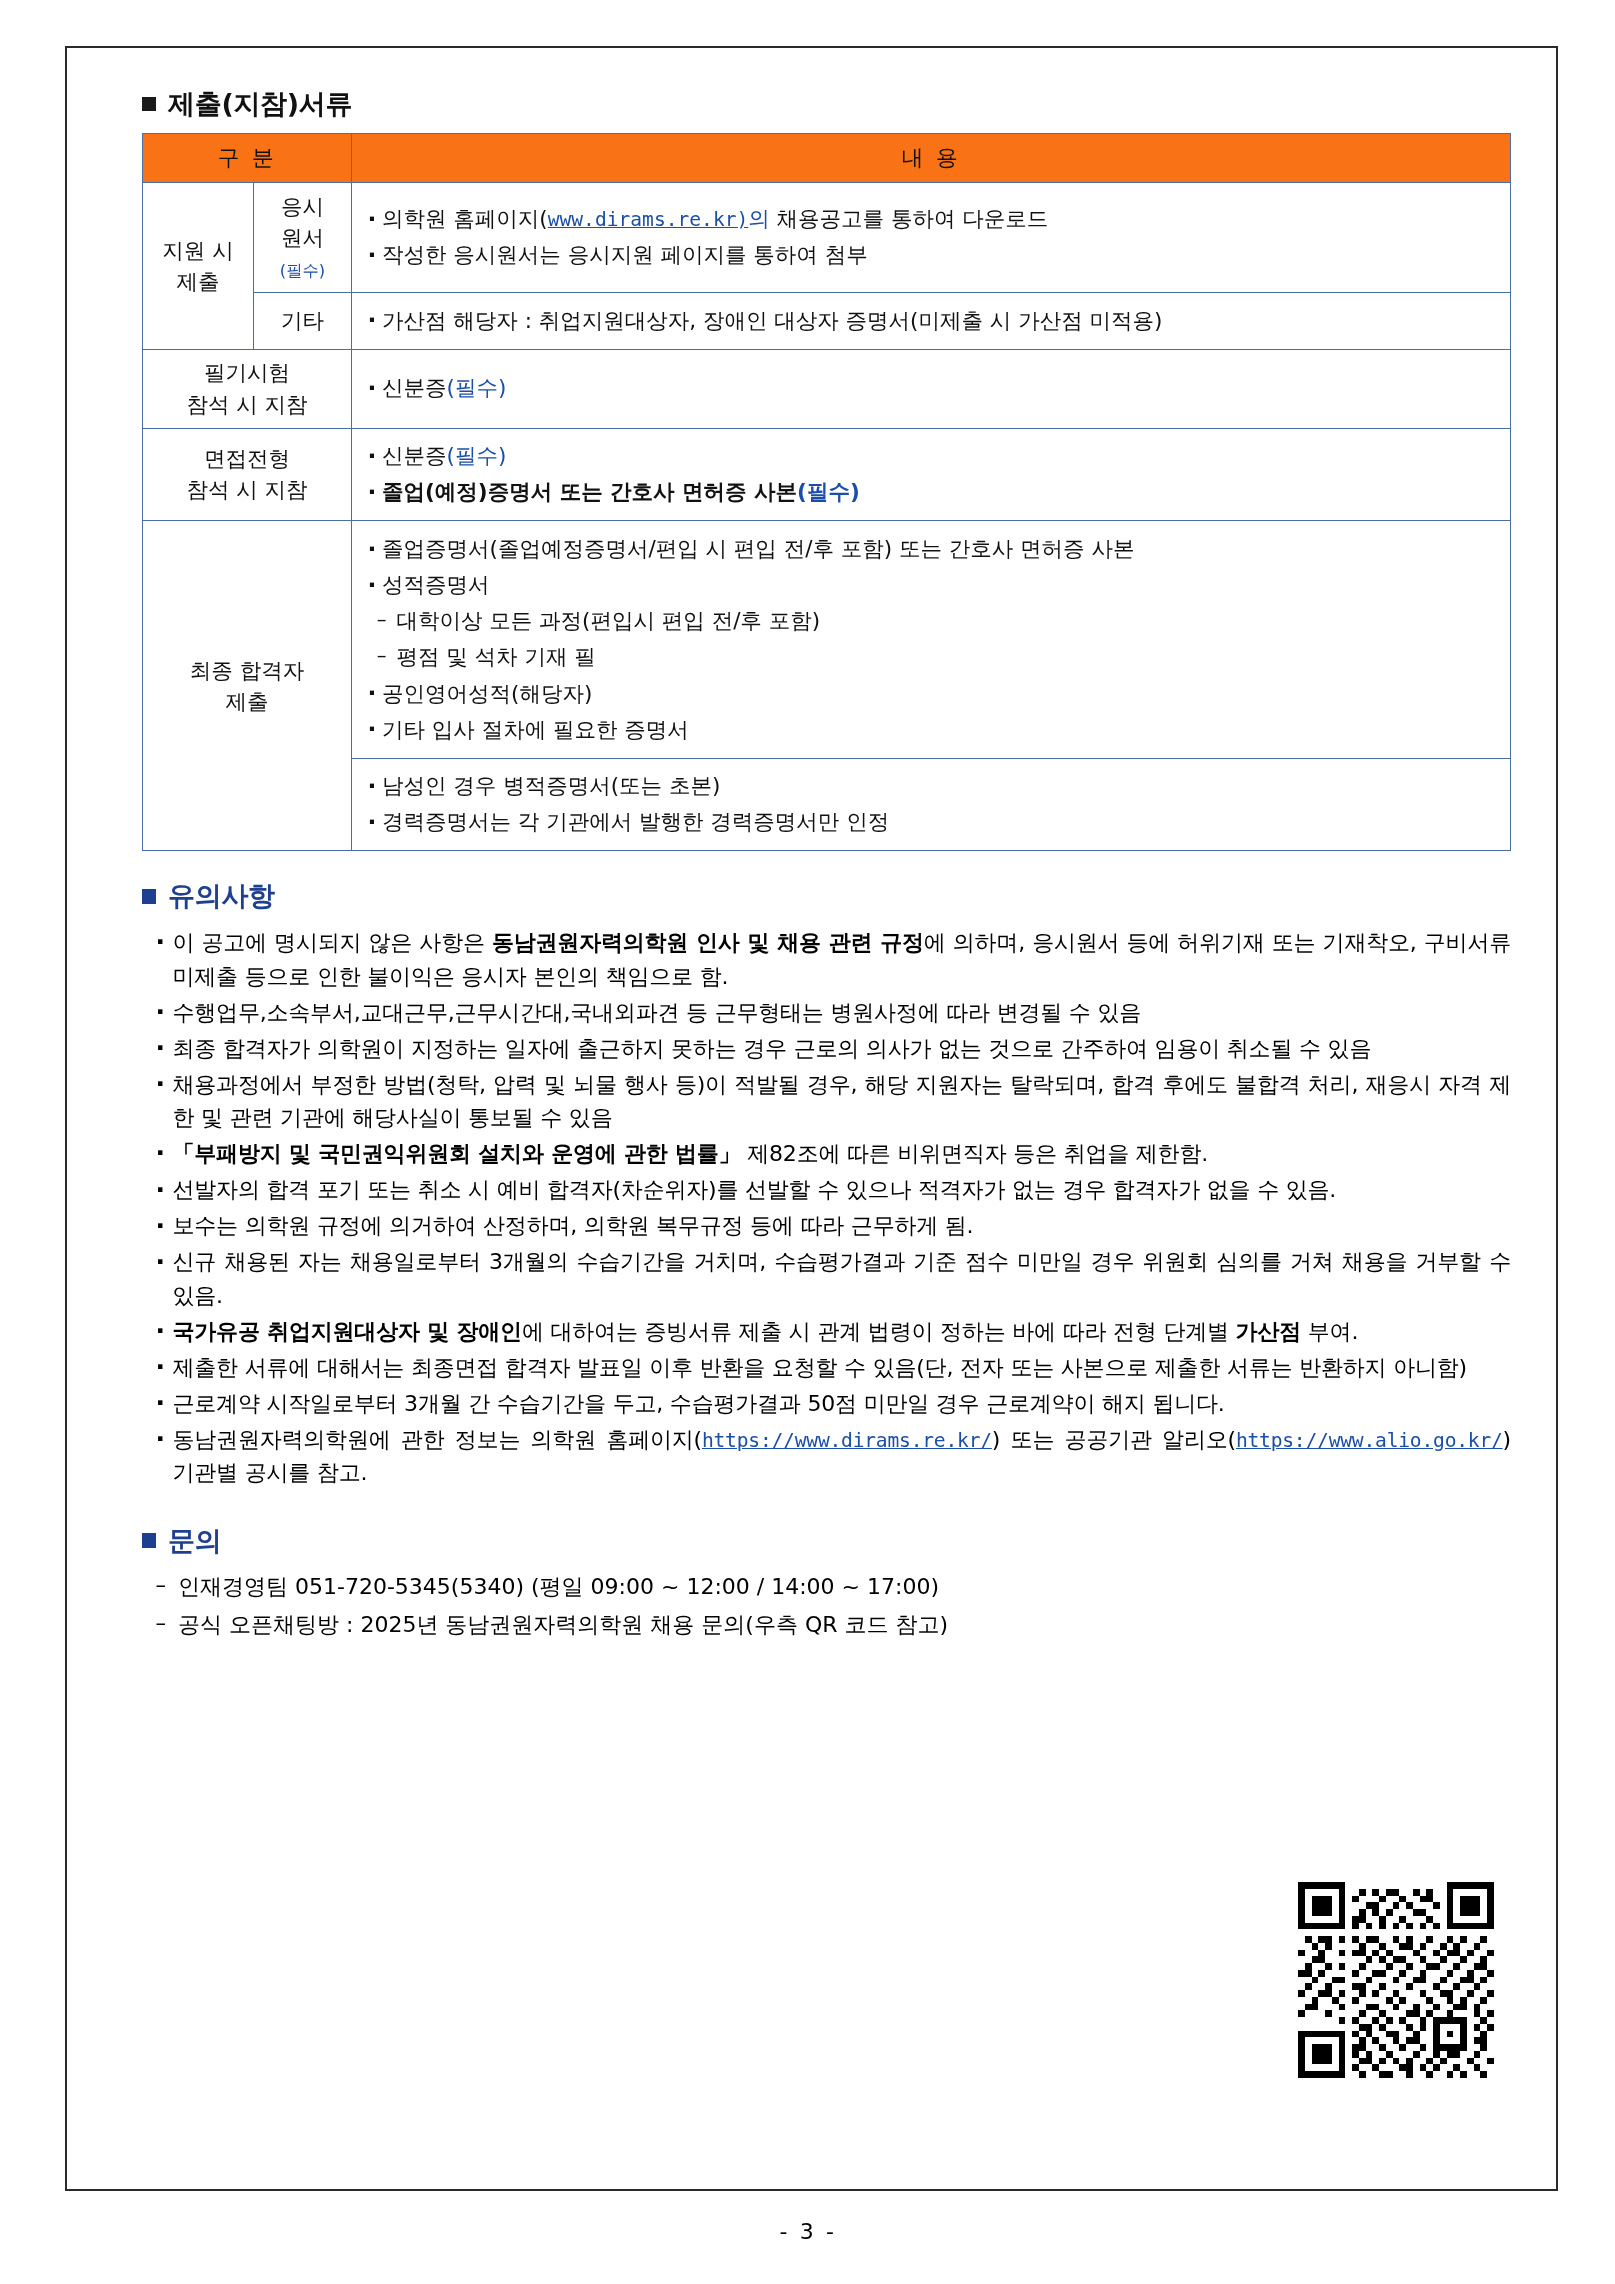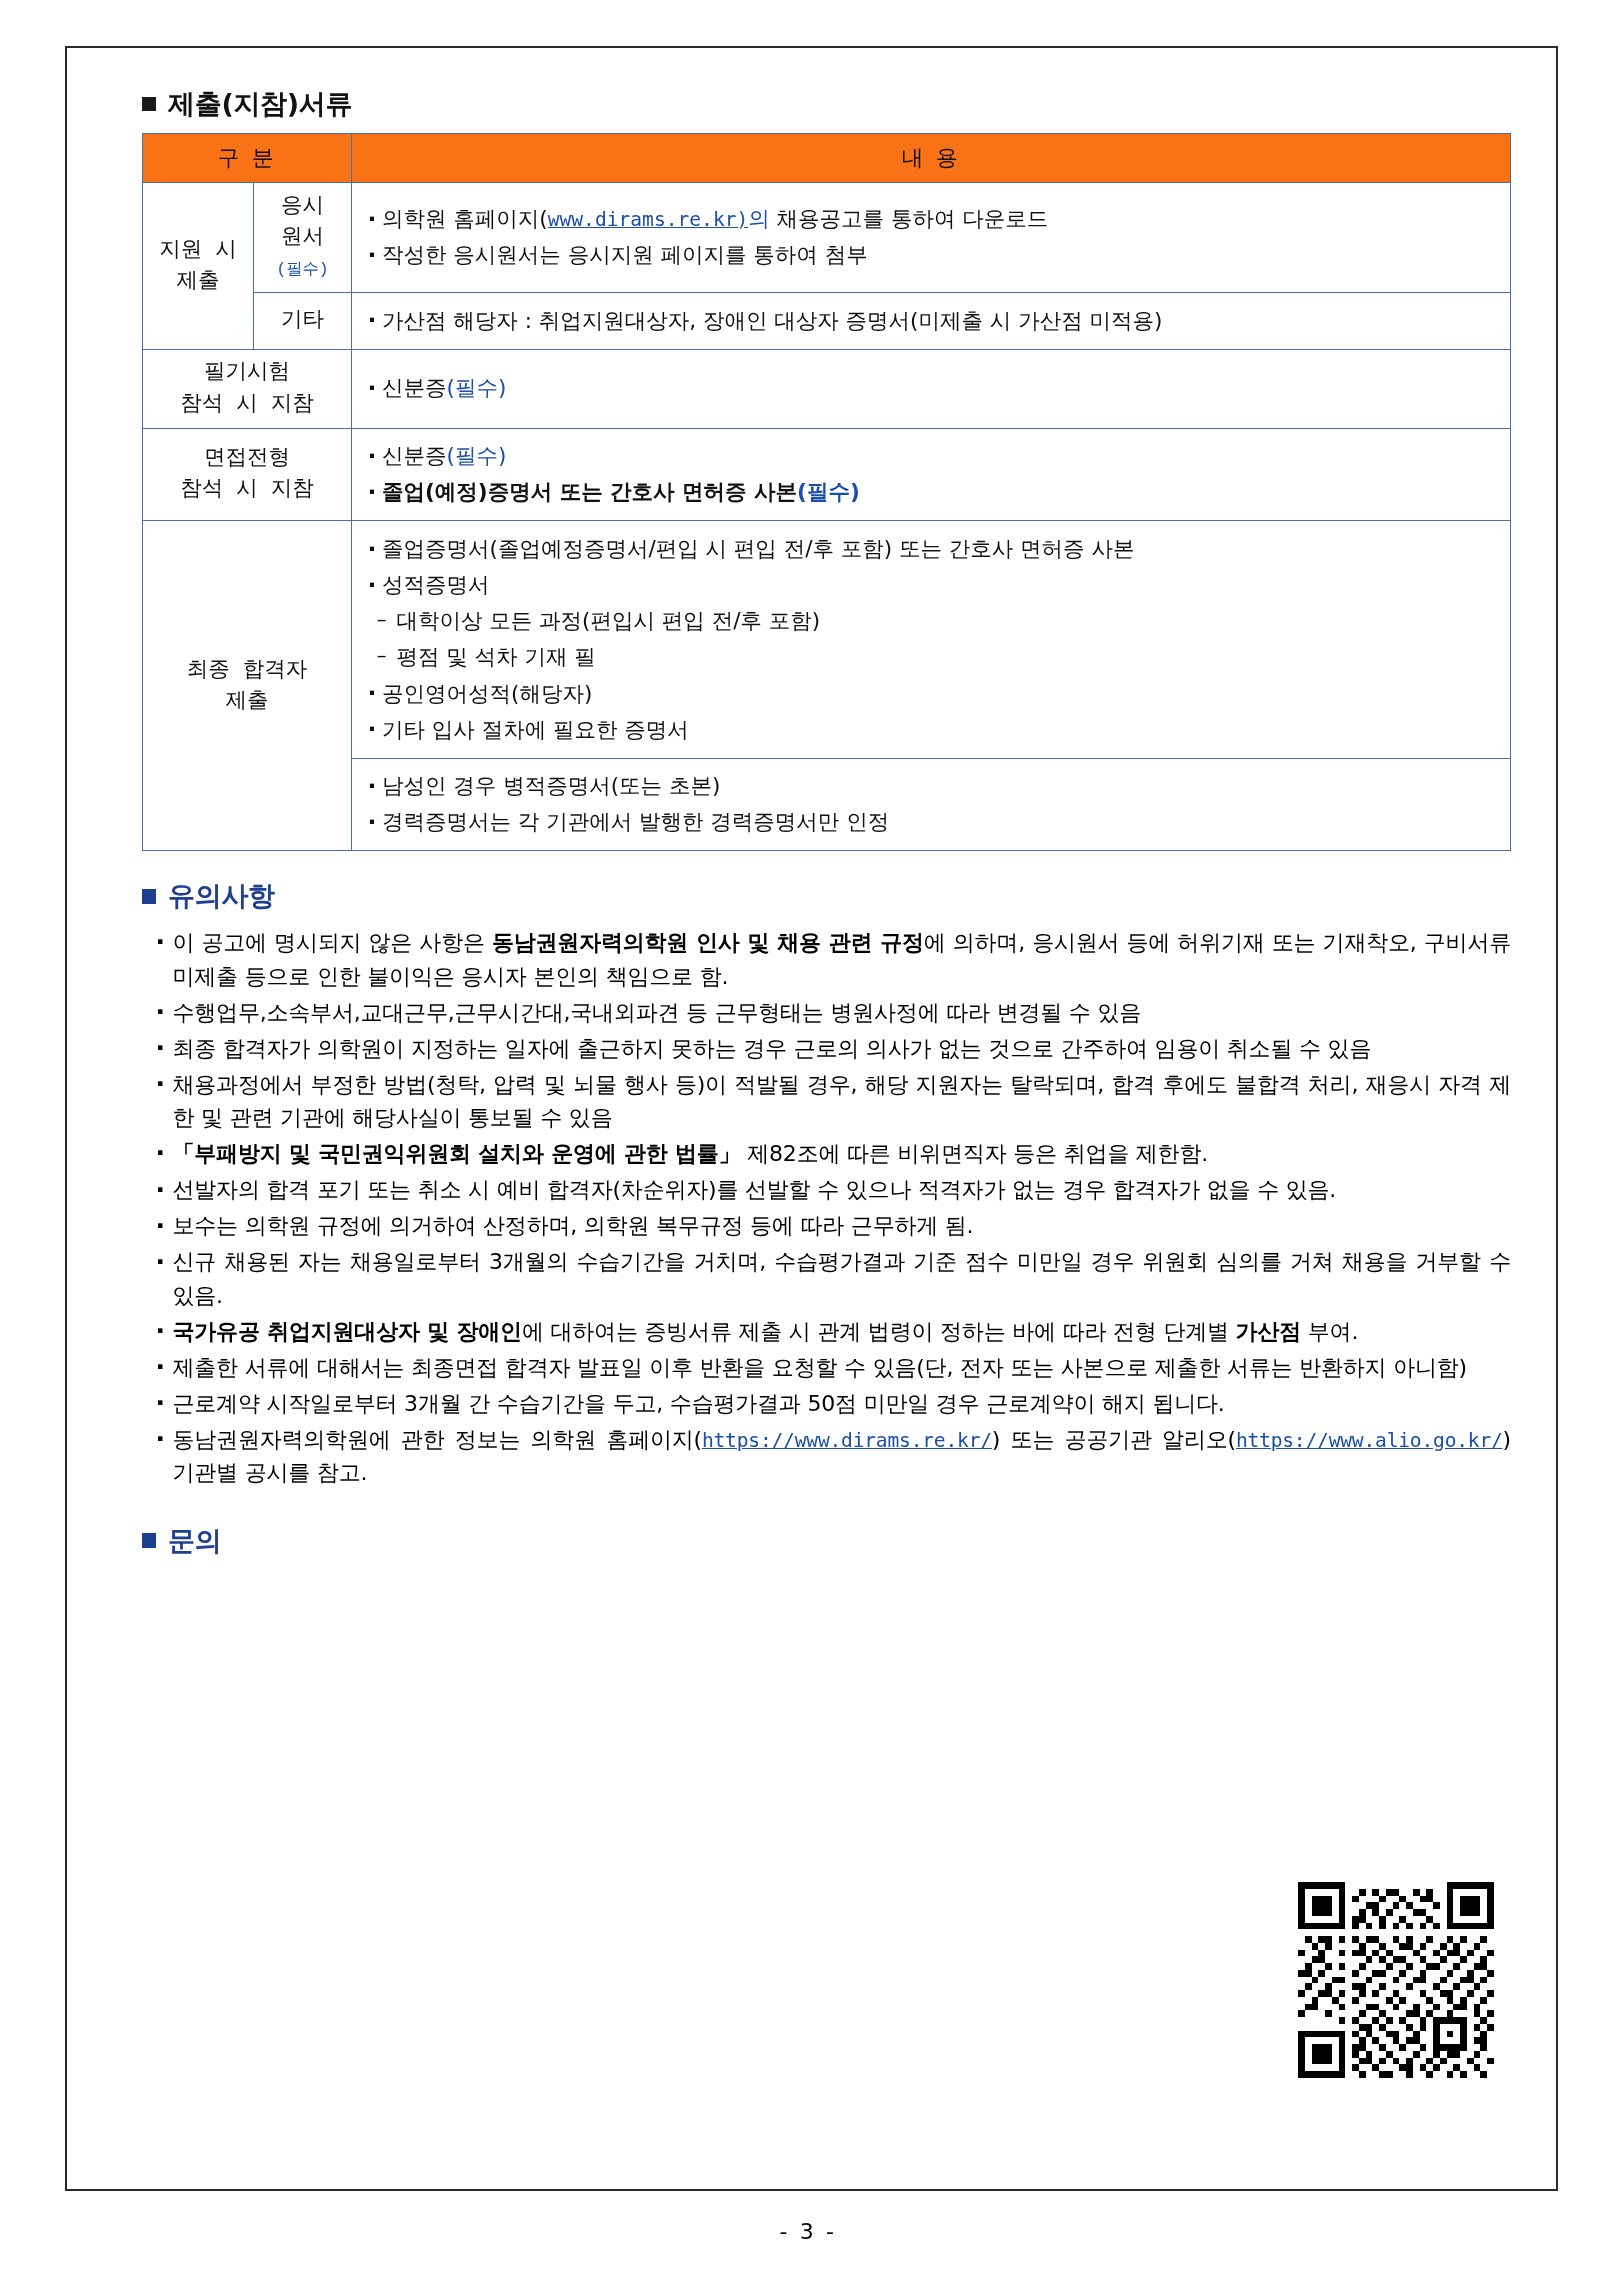--- a/index.html
+++ b/index.html
@@ -62,21 +62,21 @@
     line-height: 1.45;
     color: #111;
     font-weight: normal;
   }
   table.docs th {
     background: #f97316;
     text-align: center;
     font-size: 22px;
     letter-spacing: 2.6px;
   }
-  .ctr { text-align: center; font-family: Liberation Mono, monospace; }
+  .ctr { text-align: center; }
   .bl { color: #1b4ea8; }
   .b { font-weight: bold; }
   .small { font-size: 16.3px; }
   ul.bul {
     list-style: none;
     margin: 0;
     padding: 0;
   }
   ul.bul li {
     position: relative;
@@ -285,20 +285,24 @@
     <li>제출한 서류에 대해서는 최종면접 합격자 발표일 이후 반환을 요청할 수 있음(단, 전자 또는 사본으로 제출한 서류는 반환하지 아니함)</li>
     <li>근로계약 시작일로부터 3개월 간 수습기간을 두고, 수습평가결과 50점 미만일 경우 근로계약이 해지 됩니다.</li>
     <li>동남권원자력의학원에 관한 정보는 의학원 홈페이지(<a class="ln" href="#">https://www.dirams.re.kr/</a>) 또는 공공기관 알리오(<a class="ln" href="#">https://www.alio.go.kr/</a>) 기관별 공시를 참고.</li>
   </ul>
 
   <div class="sec-head" style="margin-top:33px;">
     <span class="sq"></span>
     <span class="txt">문의</span>
   </div>
 
+  <ul class="contact">
+    <li>인재경영팀 051-720-5345(5340) (평일 09:00 ~ 12:00 / 14:00 ~ 17:00)</li>
+    <li>공식 오픈채팅방 : 2025년 동남권원자력의학원 채용 문의(우측 QR 코드 참고)</li>
+  </ul>
 
   <div class="qr-wrap">
     <svg class="qr" viewBox="0 0 29 29" shape-rendering="crispEdges">
       <rect width="29" height="29" fill="#ffffff"></rect>
       <g fill="#000000">
 
         <rect x="0" y="0" width="7" height="1"></rect>
           <rect x="0" y="6" width="7" height="1"></rect>
         <rect x="0" y="0" width="1" height="7"></rect>
           <rect x="6" y="0" width="1" height="7"></rect>

